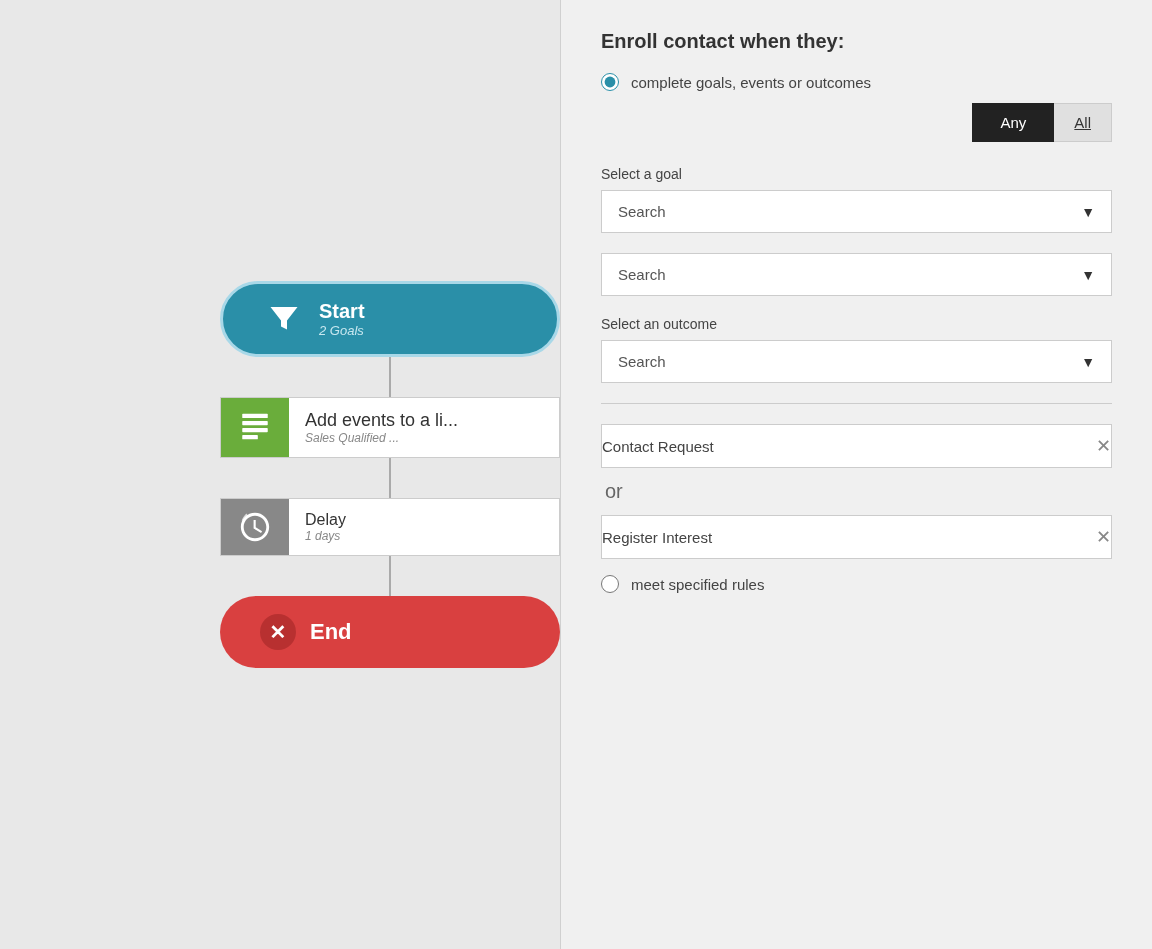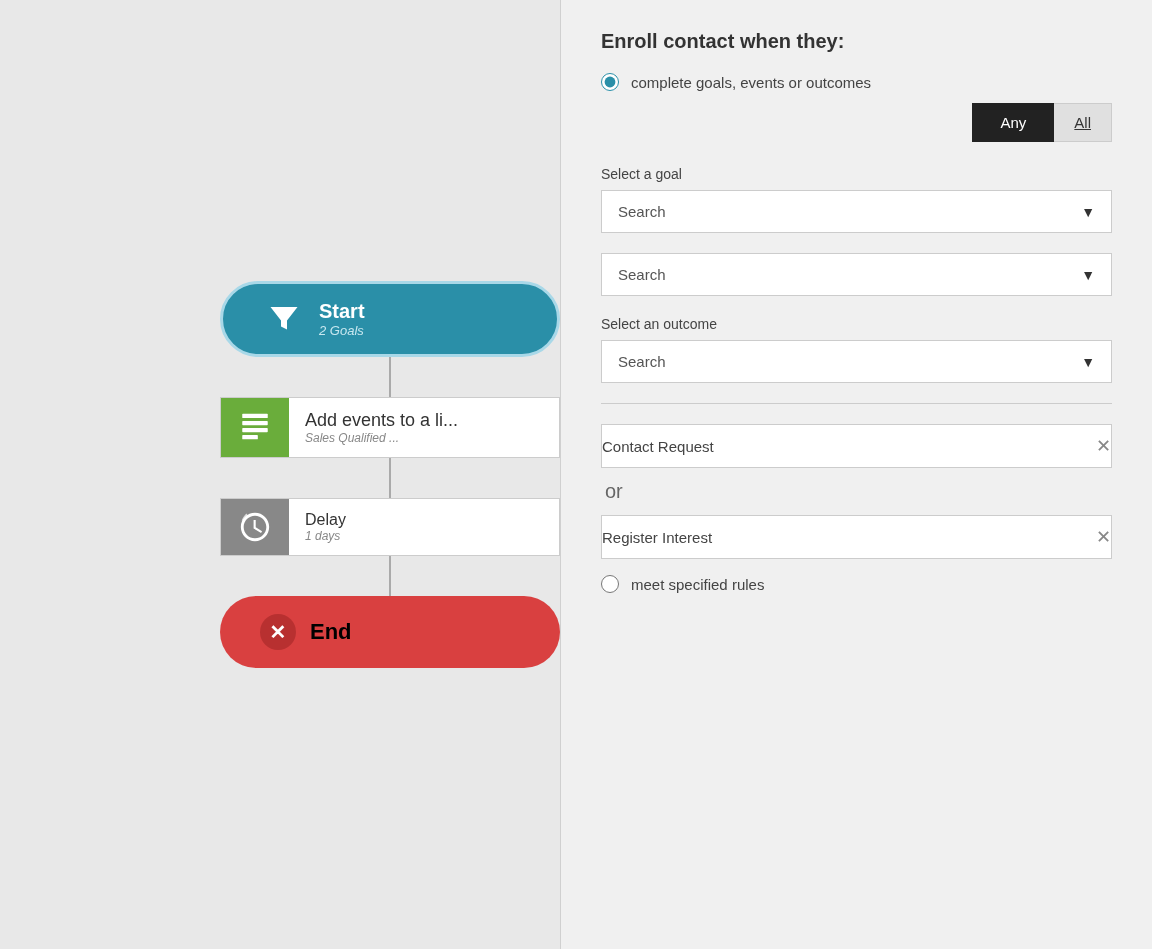--- a/index.html
+++ b/index.html
@@ -164,21 +164,21 @@
       background: #b83030;
       border-radius: 50%;
       display: flex;
       align-items: center;
       justify-content: center;
       color: white;
       font-size: 20px;
       font-weight: bold;
     }
     .end-node .text {
-      color: #000000;
+      color: #ffffff;
       font-size: 22px;
       font-weight: 600;
     }
 
     
     .right-panel {
       width: 592px;
       height: 949px;
       background: #f0f0f0;
       padding: 30px 40px;

